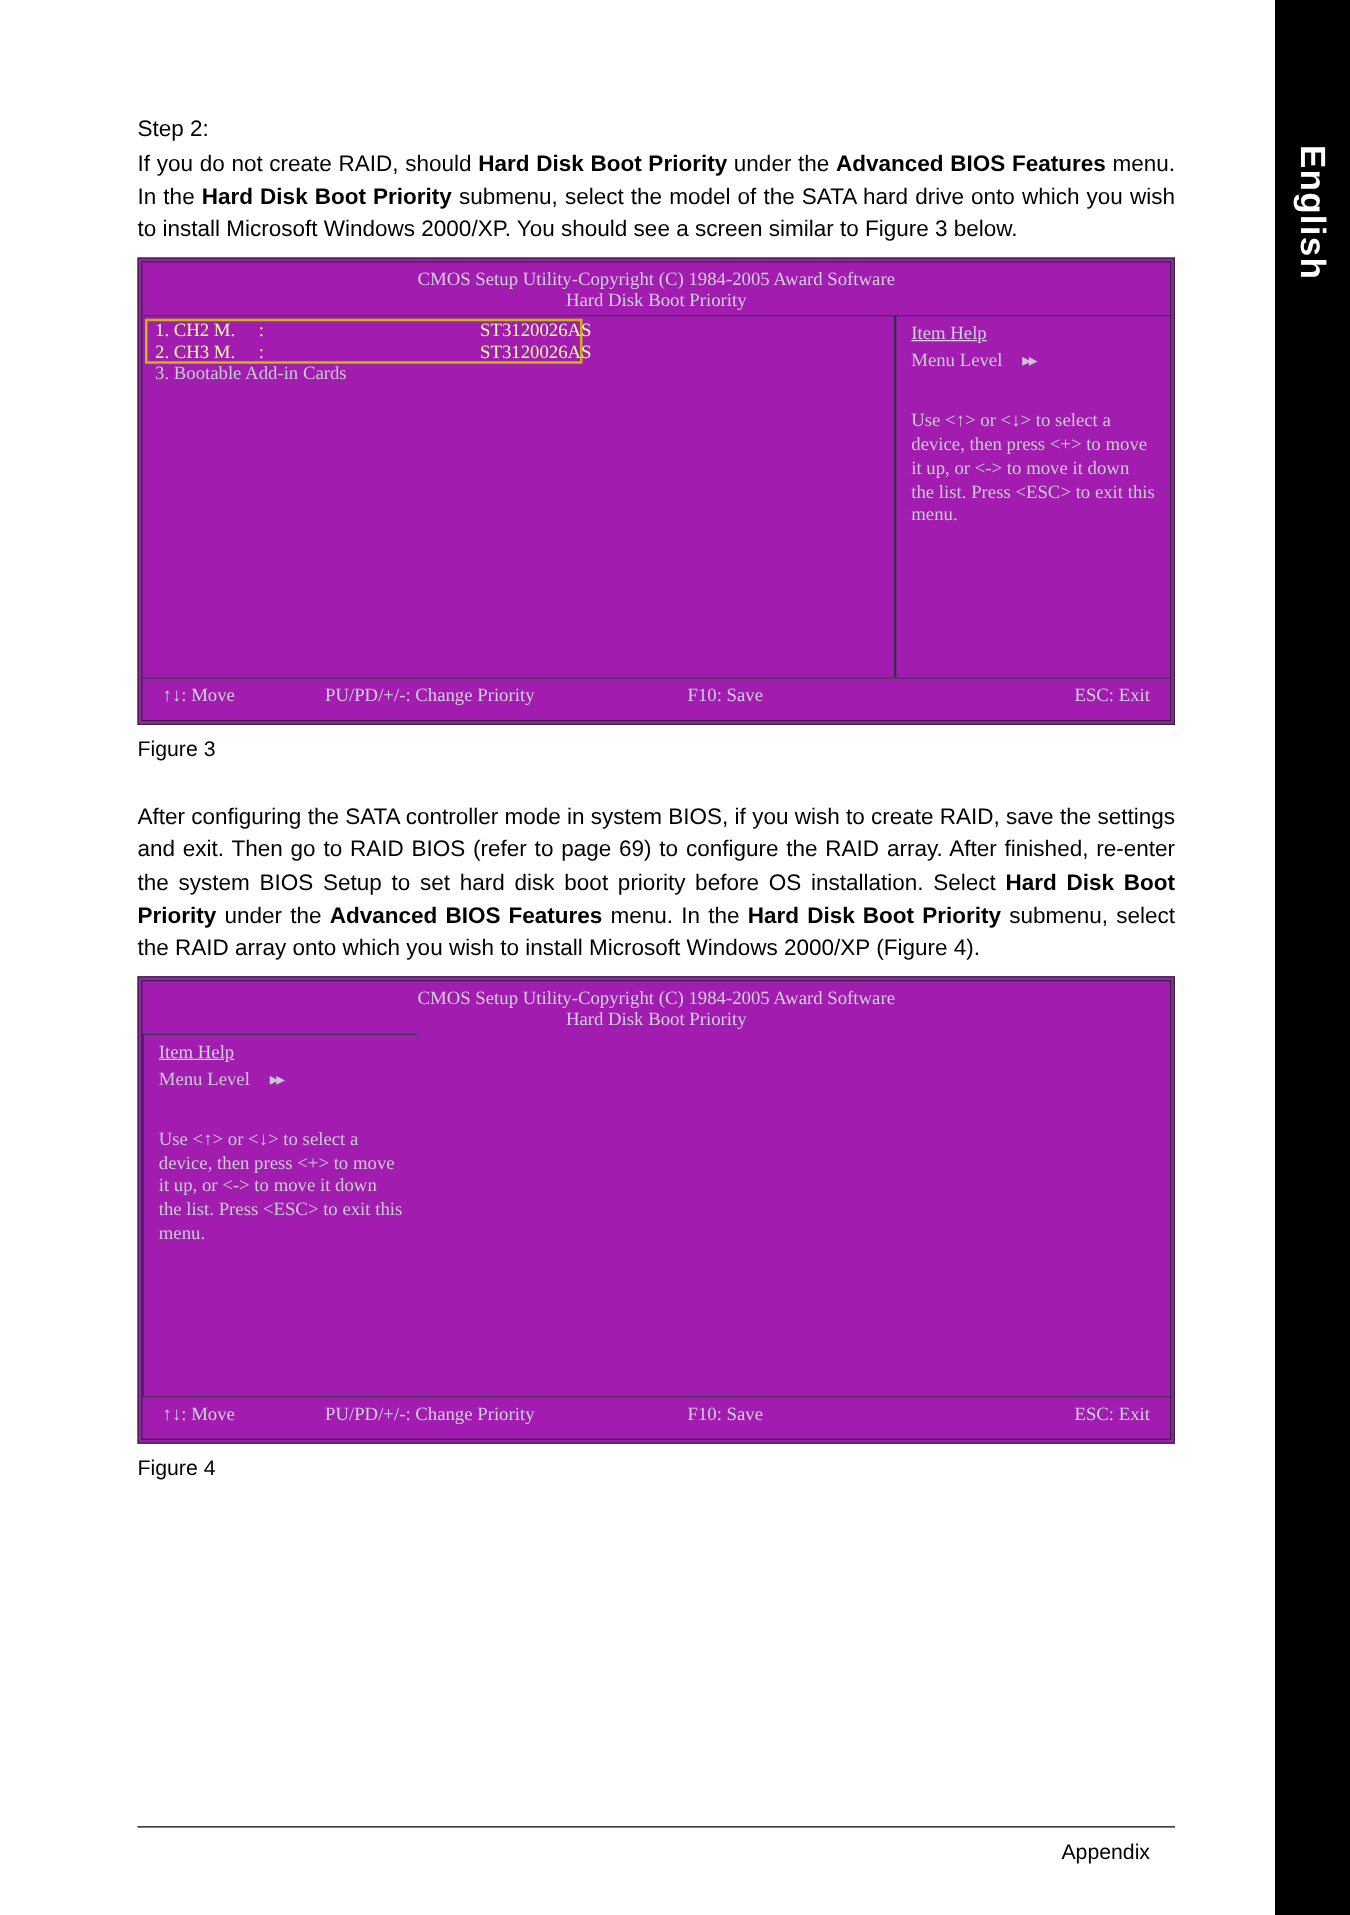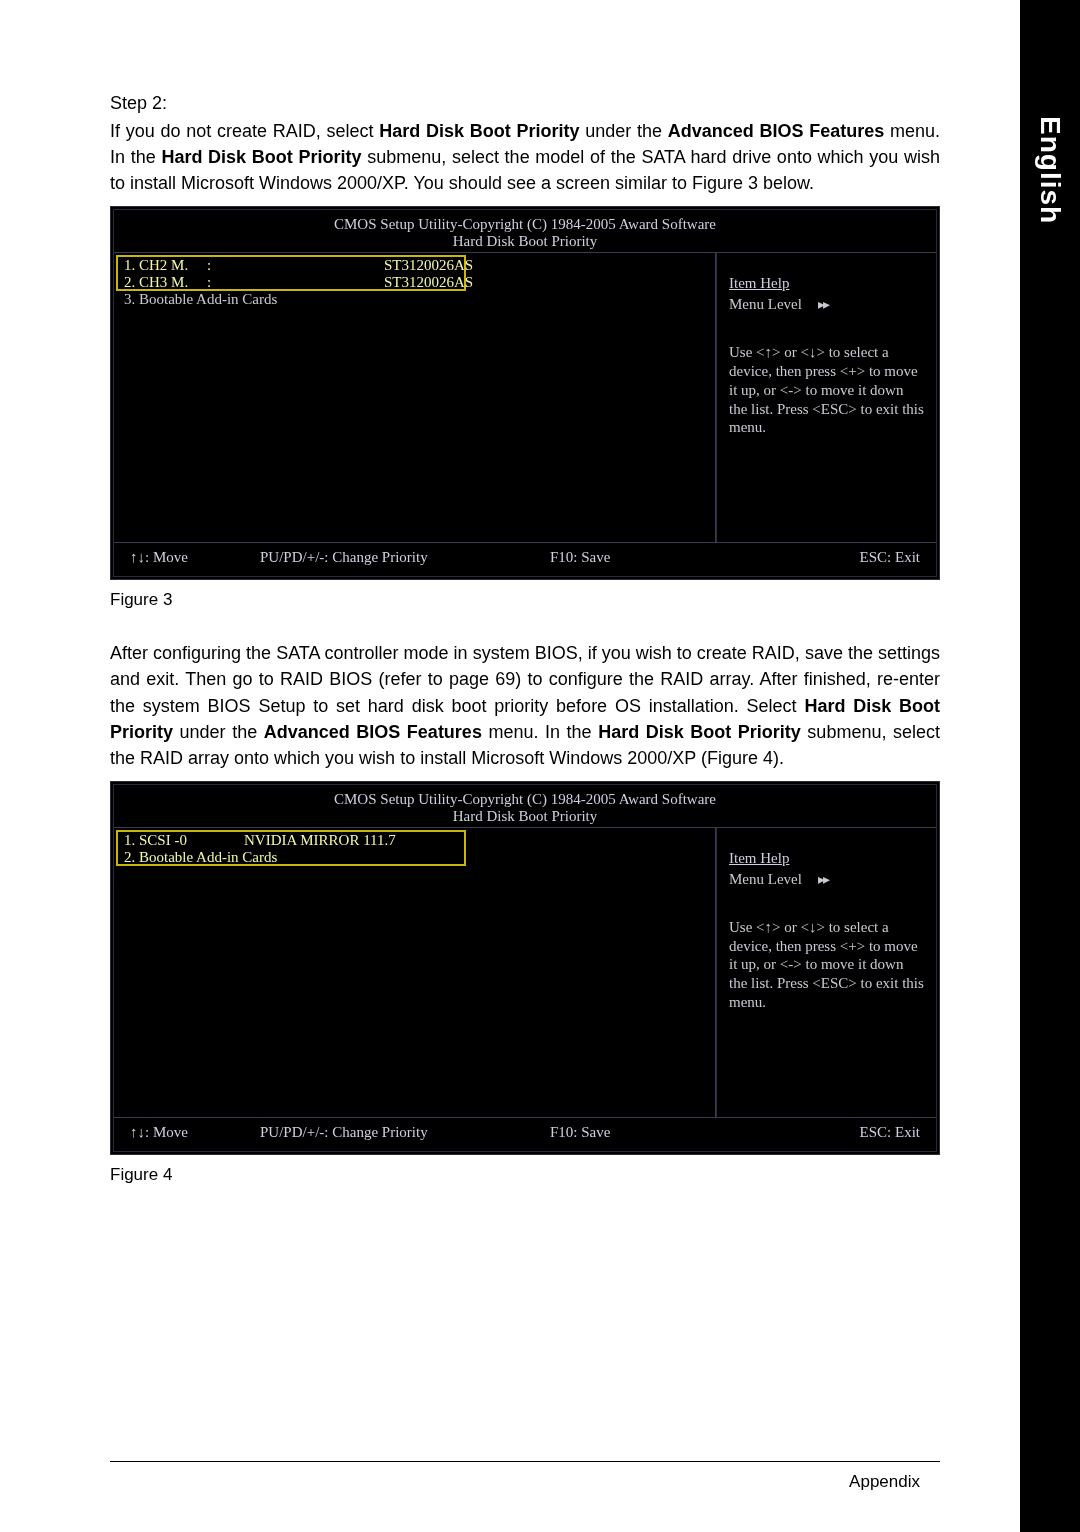--- a/index.html
+++ b/index.html
@@ -5,27 +5,27 @@
   * { box-sizing: border-box; margin: 0; padding: 0; }
   html, body { width: 1080px; height: 1532px; background: #fff; font-family: Arial, Helvetica, sans-serif; color: #000; }
   .page { position: relative; width: 1080px; height: 1532px; }
   .black-bar { position: absolute; top: 0; right: 0; width: 60px; height: 100%; background: #000; }
   .tab-vert { position: absolute; top: 90px; right: 0; width: 60px; height: 160px; color:#fff; font-family: Arial, sans-serif; font-weight: bold; font-size: 28px; display:flex; align-items:center; justify-content:center; writing-mode: vertical-rl; letter-spacing:1px;}
   .content { position: absolute; left: 110px; top: 90px; width: 830px; }
   .para { font-size: 18px; line-height: 1.45; text-align: justify; }
   .para b { font-weight: bold; }
   .step { margin-bottom: 2px; }
   .figure-caption { text-align: left; font-size: 17px; margin-top: 10px; margin-bottom: 30px; }
-  .bios-box { margin-top: 10px; width: 830px; border: 4px double #2b2c3a; background:#000000; color:#c9c9d2; font-family: "Times New Roman", Times, serif; font-size: 15px; position: relative; }
+  .bios-box { margin-top: 10px; width: 830px; border: 4px double #2b2c3a; background:#a21caf; color:#c9c9d2; font-family: "Times New Roman", Times, serif; font-size: 15px; position: relative; }
   .bios-header { text-align:center; padding: 6px 0 2px 0; color:#cfcfe0; }
   .bios-header .h1 { display:block; }
   .bios-header .h2 { display:block; }
   .bios-body { display:flex; min-height: 300px; }
   .bios-left { flex: 1 1 auto; border-top:1px solid #3a3a55; border-right:1px solid #3a3a55; padding:4px 10px 30px 10px; position:relative; }
-  .bios-right { width: 220px; border-top:1px solid #3a3a55; border-left:1px solid #2a2a40; padding:22px 12px; }
+  .bios-right { width: 220px; border-top:1px solid #3a3a55; border-left:1px solid #2a2a40; padding:6px 12px; }
   .highlight-row { color:#f4f8a5; position:relative; }
   .hl-box { position:absolute; border:2px solid #c9b60b; pointer-events:none; }
   .row { display:flex; }
   .col1 { width: 260px; white-space:pre; }
   .col2 { white-space:pre; }
   .help-title { text-decoration: underline; color:#cfcfe0; }
   .menu-level { padding-top:4px; }
   .menu-level .arrow { font-size:14px; letter-spacing:-2px; padding-left:16px;}
   .help-text { margin-top:30px; line-height:1.25; }
   .bios-footer { border-top:1px solid #3a3a55; display:flex; padding:6px 16px 10px 16px; font-size:15px; color:#cfcfe0;}
@@ -40,21 +40,21 @@
 </head>
 <body>
 <div class="page">
 
   <div class="black-bar"></div>
   <div class="tab-vert">English</div>
 
   <div class="content">
     <div class="para step">Step 2:</div>
     <div class="para">
-      <span>If you do not create RAID, select </span><b>Hard Disk Boot Priority</b><span> under the </span><b>Advanced BIOS Features</b><span> menu. In the </span><b>Hard Disk Boot Priority</b><span> submenu, select the model of the SATA hard drive onto which you wish to install Microsoft Windows 2000/XP. You should see a screen similar to Figure 3 below.</span>
+      <span>If you do not create RAID, should </span><b>Hard Disk Boot Priority</b><span> under the </span><b>Advanced BIOS Features</b><span> menu. In the </span><b>Hard Disk Boot Priority</b><span> submenu, select the model of the SATA hard drive onto which you wish to install Microsoft Windows 2000/XP. You should see a screen similar to Figure 3 below.</span>
     </div>
 
     <div class="bios-box">
       <div class="bios-header">
         <span class="h1">CMOS Setup Utility-Copyright (C) 1984-2005 Award Software</span>
         <span class="h2">Hard Disk Boot Priority</span>
       </div>
       <div class="bios-body" style="min-height:290px;">
         <div class="bios-left">
           <div class="hl-box" style="left:2px; top:2px; width:350px; height:36px;"></div>
@@ -88,30 +88,20 @@
     <div class="para">
       <span>After configuring the SATA controller mode in system BIOS, if you wish to create RAID, save the settings and exit. Then go to RAID BIOS (refer to page 69) to configure the RAID array. After finished, re-enter the system BIOS Setup to set hard disk boot priority before OS installation. Select </span><b>Hard Disk Boot Priority</b><span> under the </span><b>Advanced BIOS Features</b><span> menu. In the </span><b>Hard Disk Boot Priority</b><span> submenu, select the RAID array onto which you wish to install Microsoft Windows 2000/XP (Figure 4).</span>
     </div>
 
     <div class="bios-box">
       <div class="bios-header">
         <span class="h1">CMOS Setup Utility-Copyright (C) 1984-2005 Award Software</span>
         <span class="h2">Hard Disk Boot Priority</span>
       </div>
       <div class="bios-body" style="min-height:290px;">
-        <div class="bios-left">
-          <div class="hl-box" style="left:2px; top:2px; width:350px; height:36px;"></div>
-          <div class="row highlight-row">
-            <span class="col1" style="width:120px;">1. SCSI -0</span>
-            <span class="col2">NVIDIA MIRROR 111.7</span>
-          </div>
-          <div class="row highlight-row">
-            <span class="col1" style="width:260px;">2. Bootable Add-in Cards</span>
-          </div>
-        </div>
         <div class="bios-right">
           <div class="help-title">Item Help</div>
           <div class="menu-level"><span>Menu Level</span><span class="arrow">▸▸</span></div>
           <div class="help-text">Use &lt;↑&gt; or &lt;↓&gt; to select a device, then press &lt;+&gt; to move it up, or &lt;-&gt; to move it down the list. Press &lt;ESC&gt; to exit this menu.</div>
         </div>
       </div>
       <div class="bios-footer">
         <span class="ff1">↑↓: Move</span>
         <span class="ff2">PU/PD/+/-: Change Priority</span>
         <span class="ff3">F10: Save</span>

